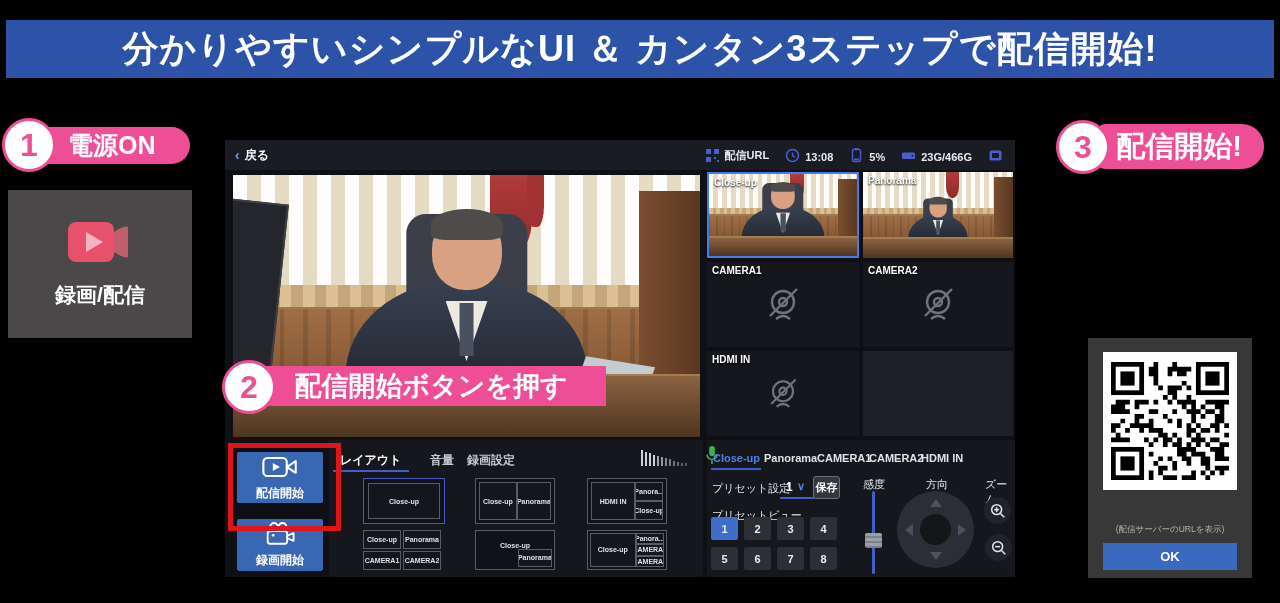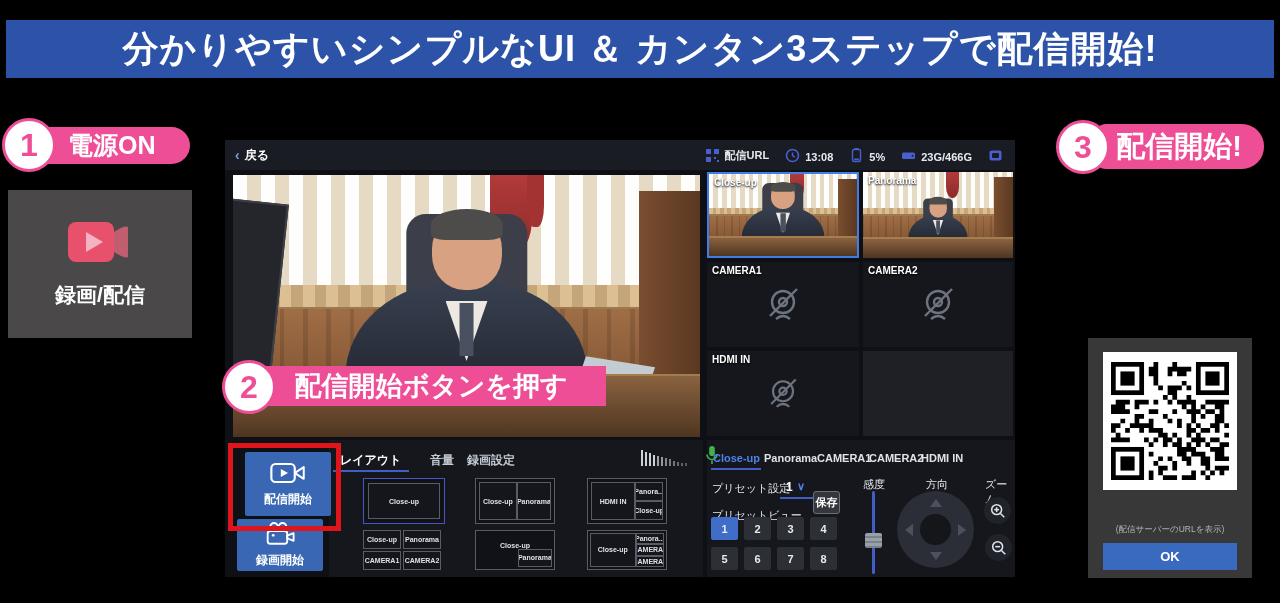--- a/index.html
+++ b/index.html
@@ -93,21 +93,21 @@
   #thumb-hdmi{left:482px;top:211px;width:152px;height:85px;}
   #thumb-empty{left:638px;top:211px;width:150px;height:85px;background:#1e2025;}
   .nosig{display:flex;align-items:center;justify-content:center;width:100%;height:100%;}
 
   
   #panelL{position:absolute;left:104px;top:300px;width:374px;height:137px;background:#15171d;}
   #panelR{position:absolute;left:482px;top:300px;width:308px;height:137px;background:#15171d;}
 
   .bluebtn{position:absolute;background:#3a67b4;border-radius:2px;display:flex;flex-direction:column;
            align-items:center;justify-content:center;gap:5px;color:#fff;font-size:12px;font-weight:bold;}
-  #btn-stream{left:20px;top:312px;width:86px;height:64px;text-align:right;}
+  #btn-stream{left:12px;top:312px;width:86px;height:51px;text-align:right;}
   #btn-record{left:12px;top:379px;width:86px;height:52px;text-align:center;}
 
   .dtab{position:absolute;top:312px;font-size:12px;font-weight:bold;color:#c3c8d1;}
   .dtab--sel{color:#fff;text-align:center;}
   #tab-layout{left:115px;}
   #tab-underline{position:absolute;left:108px;top:330px;width:76px;height:2px;background:#3f5ec8;}
   #tab-volume{left:205px;}
   #tab-recset{left:242px;text-align:center;}
 
   #meter{position:absolute;left:416px;top:308px;width:58px;height:18px;display:flex;
@@ -148,21 +148,21 @@
   #ctab-pano{left:539px;}
   #ctab-cam1{left:592px;}
   #ctab-cam2{left:644px;}
   #ctab-hdmi{left:696px;}
 
   .plabel{position:absolute;font-size:11px;font-weight:normal;color:#e6e9ee;}
   #preset-setting-label{left:487px;top:341px;}
   #preset-value{position:absolute;left:561px;top:340px;font-size:12px;font-weight:bold;color:#fff;}
   #preset-chev{position:absolute;left:572px;top:340px;font-size:11px;font-weight:bold;color:#4d82e8;}
   #preset-underline{position:absolute;left:555px;top:357px;width:34px;height:2px;background:#3f5ec8;}
-  #save-btn{position:absolute;left:588px;top:351px;width:27px;height:23px;background:#33363d;
+  #save-btn{position:absolute;left:588px;top:336px;width:27px;height:23px;background:#33363d;
             border:1px solid #6a6f78;border-radius:3px;color:#fff;font-size:11px;font-weight:bold;
             display:flex;align-items:center;justify-content:center;}
   #preset-view-label{left:487px;top:368px;}
   .numbtn{position:absolute;width:27px;height:23px;background:#2c2f36;color:#e8eaee;font-size:11px;
           font-weight:bold;display:flex;align-items:center;justify-content:center;border-radius:2px;}
   .numbtn--sel{background:#3f6dc8;}
 
   #sens-label{left:638px;top:337px;}
   #sens-track{position:absolute;left:647px;top:351px;width:3px;height:83px;background:#3f5ec8;border-radius:2px;}
   #sens-handle{position:absolute;left:640px;top:393px;width:17px;height:15px;border-radius:2px;

